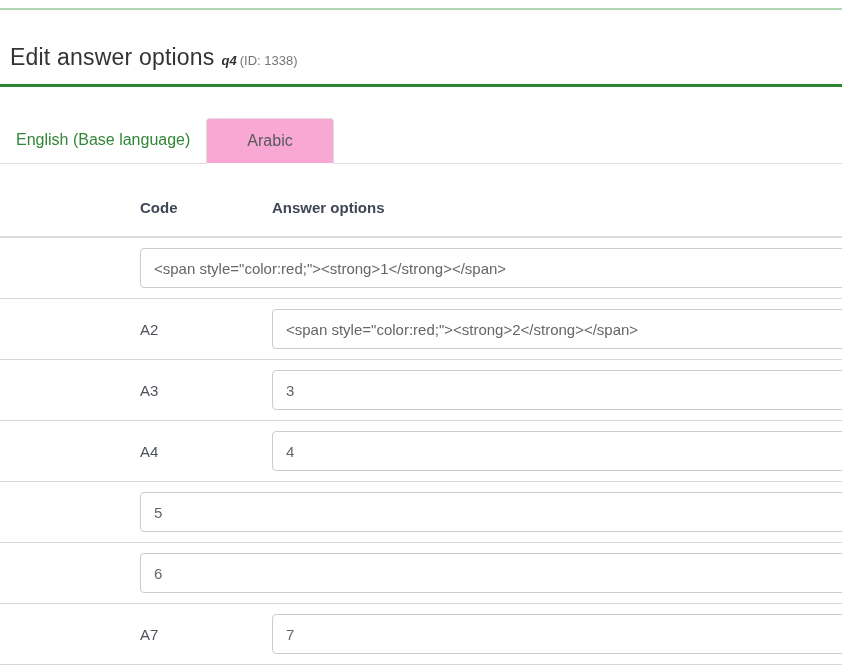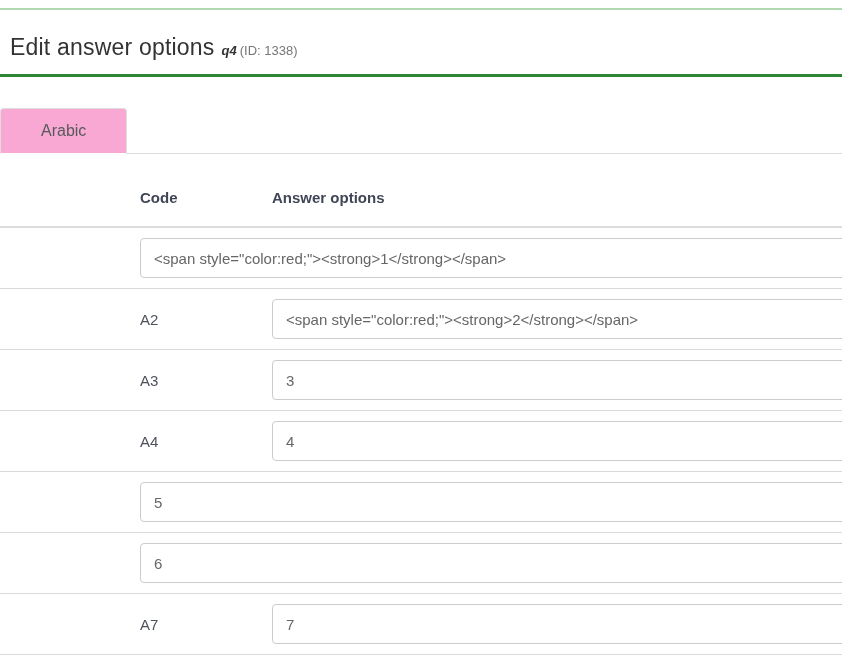--- a/index.html
+++ b/index.html
@@ -9,21 +9,21 @@
     background: #ffffff;
     font-family: "Liberation Sans", sans-serif;
   }
   
   .top-strip {
     height: 10px;
     border-bottom: 2px solid #b2d8b2;
   }
   
   .page-header {
-    padding: 24px 0 13px 10px;
+    padding: 34px 0 13px 10px;
     border-bottom: 3px solid #2e8535;
     white-space: nowrap;
   }
   .page-title {
     display: inline;
     font-size: 23px;
     font-weight: 400;
     color: #333333;
     letter-spacing: 0.2px;
   }
@@ -106,20 +106,21 @@
 </head>
 <body>
 
 <div class="top-strip"></div>
 
 <div class="page-header">
   <h1 class="page-title">Edit answer options</h1><span class="question-code">q4</span><span class="question-id">(ID: 1338)</span>
 </div>
 
 <div class="tabs">
+  <div class="tab inactive">English (Base language)</div>
   <div class="tab active">Arabic</div>
 </div>
 
 <div class="table-wrap">
   <div class="thead">
     <div class="col-spacer"></div>
     <div class="col-code">Code</div>
     <div class="col-answer">Answer options</div>
   </div>
   <div id="rows-container">

